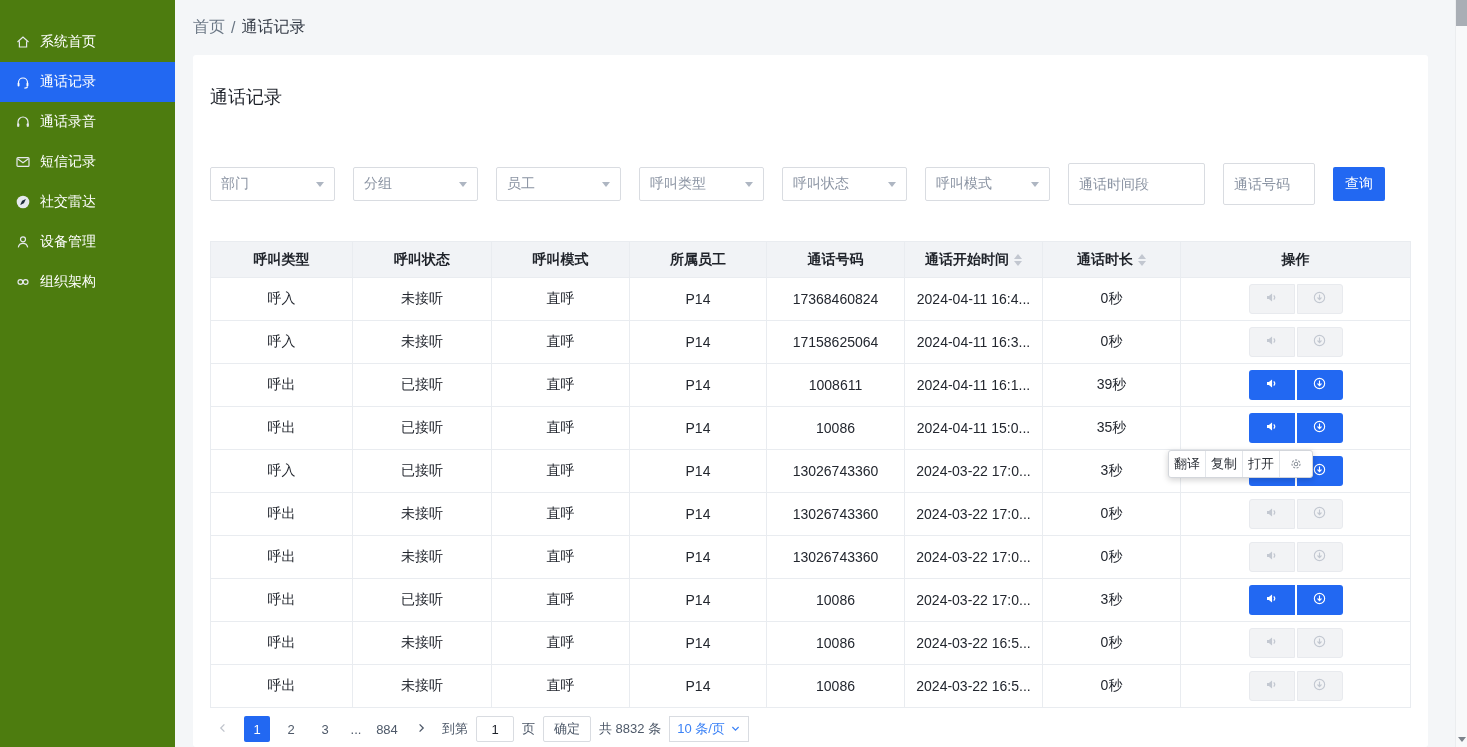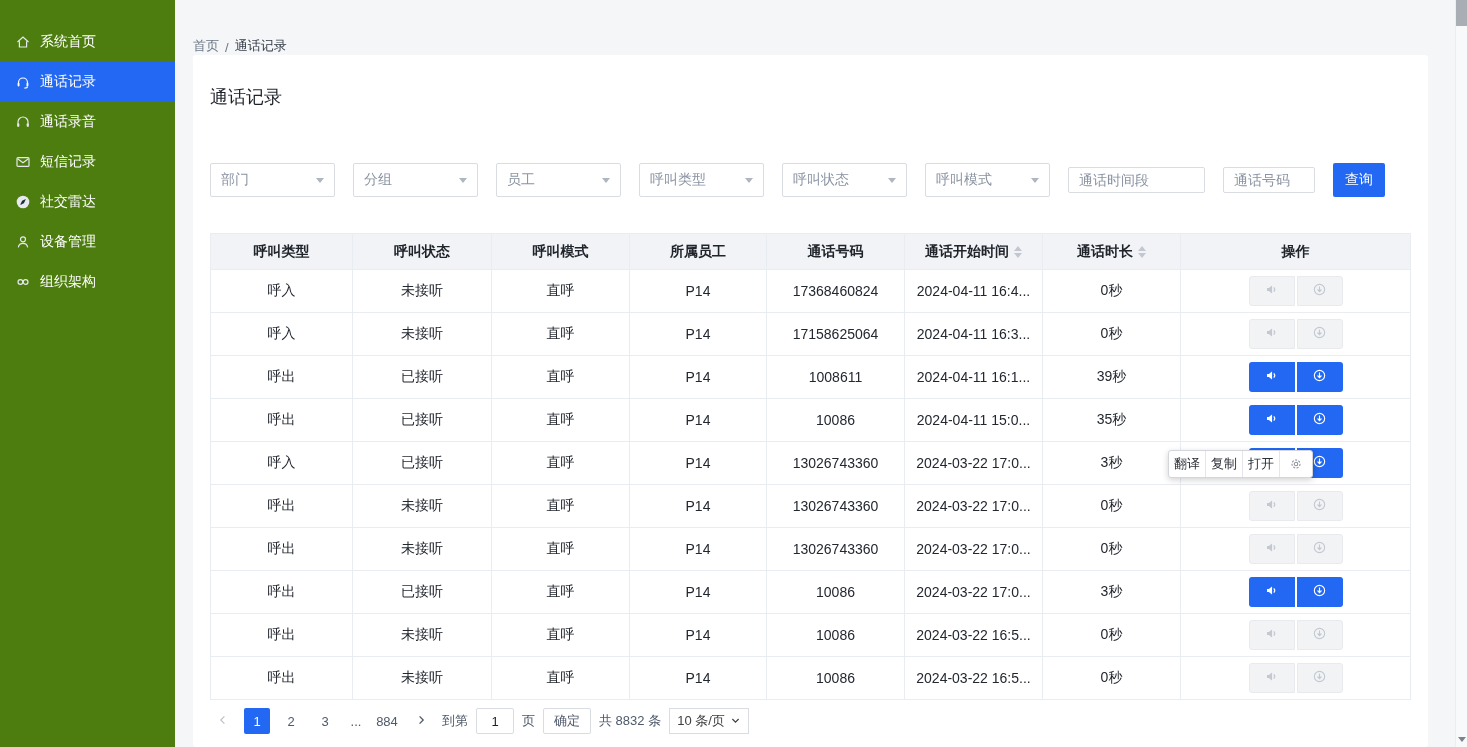--- a/index.html
+++ b/index.html
@@ -9,30 +9,30 @@
 
   
   .sidebar{width:175px;flex:0 0 175px;background:#4d7c0f;padding-top:22px;}
   .menu-item{height:40px;display:flex;align-items:center;padding-left:15px;gap:9px;color:#ffffff;font-size:14px;cursor:pointer;}
   .menu-item.active{background:#2268f2;}
   .mi-icon{display:inline-flex;width:16px;height:16px;align-items:center;justify-content:center;color:#e6e9ee;}
   .menu-item.active .mi-icon{color:#fff;}
 
   
   .main{flex:1;padding:0 39px 0 18px;display:flex;flex-direction:column;min-width:0;}
-  .breadcrumb{height:55px;display:flex;align-items:flex-end;gap:6px;font-size:13px;color:#6b7785;}
+  .breadcrumb{height:55px;display:flex;align-items:center;gap:6px;font-size:16px;color:#6b7785;}
   .breadcrumb .current{color:#333a45;}
   .card{background:#fff;border-radius:3px;flex:1;padding:0 17px;overflow:hidden;}
   .card-title{font-size:18px;font-weight:500;color:#1d2129;margin-top:30px;}
 
   
   .filters{margin-top:54px;display:flex;gap:18px;align-items:center;}
   .f-select{width:125px;height:34px;border:1px solid #d9dce1;border-radius:2px;background:#fff;display:flex;align-items:center;justify-content:space-between;padding:0 10px;font-size:14px;color:#8a93a2;cursor:pointer;}
   .caret{width:0;height:0;border-left:4px solid transparent;border-right:4px solid transparent;border-top:5px solid #aeb6c2;}
-  .f-input{height:26px;border:1px solid #d9dce1;border-radius:2px;padding:0 10px;font-size:14px;color:#1d2129;outline:none;}
+  .f-input{height:42px;border:1px solid #d9dce1;border-radius:2px;padding:0 10px;font-size:14px;color:#1d2129;outline:none;}
   .f-input::placeholder{color:#8a93a2;}
   .f-input.wide{width:137px;}
   .f-input.narrow{width:92px;}
   .query-btn{width:52px;height:34px;background:#2268f2;border:none;border-radius:2px;color:#fff;font-size:14px;cursor:pointer;}
 
   
   .call-table{margin-top:36px;width:100%;border-collapse:collapse;table-layout:fixed;font-size:14px;text-align:center;}
   .call-table th{height:36px;background:#f1f3f6;font-weight:600;color:#20242b;border:1px solid #e9ecf0;}
   .call-table td{height:43px;color:#23272f;border:1px solid #e9ecf0;background:#fff;}
   .sort{display:inline-flex;flex-direction:column;margin-left:5px;vertical-align:middle;gap:2px;}
@@ -47,21 +47,21 @@
   .act-btn.off{background:#f2f3f5;color:#c3c8d1;border:1px solid #e8eaee;cursor:default;}
 
   
   .pagination{margin-top:8px;display:flex;align-items:center;gap:8px;font-size:13px;color:#4e5969;}
   .page-btn{min-width:26px;height:26px;display:inline-flex;align-items:center;justify-content:center;border-radius:2px;cursor:pointer;color:#4e5969;}
   .page-btn.active{background:#2268f2;color:#fff;cursor:default;}
   .page-prev{color:#c0c4cc;}
   .page-ellipsis{min-width:20px;text-align:center;color:#4e5969;}
   .jump-input{width:38px;height:26px;border:1px solid #d9dce1;border-radius:2px;text-align:center;font-size:13px;color:#1d2129;outline:none;}
   .confirm-btn{height:26px;padding:0 10px;background:#fff;border:1px solid #d9dce1;border-radius:2px;font-size:13px;color:#4e5969;cursor:pointer;}
-  .pagesize{height:26px;display:inline-flex;align-items:center;gap:5px;padding:0 7px;border:1px solid #d9dce1;border-radius:0;background:#fff;color:#404040;cursor:pointer;}
+  .pagesize{height:26px;display:inline-flex;align-items:center;gap:5px;padding:0 7px;border:1px solid #d9dce1;border-radius:0;background:#fff;color:#3b82f6;cursor:pointer;}
 
   
   .ctx-menu{position:absolute;left:1168px;top:450px;height:28px;display:flex;align-items:stretch;background:#fff;border:1px solid #d3d6db;border-radius:3px;box-shadow:0 2px 6px rgba(0,0,0,.18);z-index:20;font-size:13px;color:#2b2f36;}
   .ctx-item{display:flex;align-items:center;padding:0 5px;border-right:1px solid #e3e6ea;cursor:pointer;white-space:nowrap;}
   .ctx-gear{display:flex;align-items:center;padding:0 9px;color:#8a9099;cursor:pointer;}
 
   
   .vscroll{position:absolute;right:0;top:0;width:12px;height:100%;background:#f8f9fa;border-left:1px solid #ebedef;z-index:30;display:flex;flex-direction:column;align-items:center;}
   .vs-thumb{width:12px;height:26px;background:#a9aeb5;}
   .vs-spacer{flex:1;}

